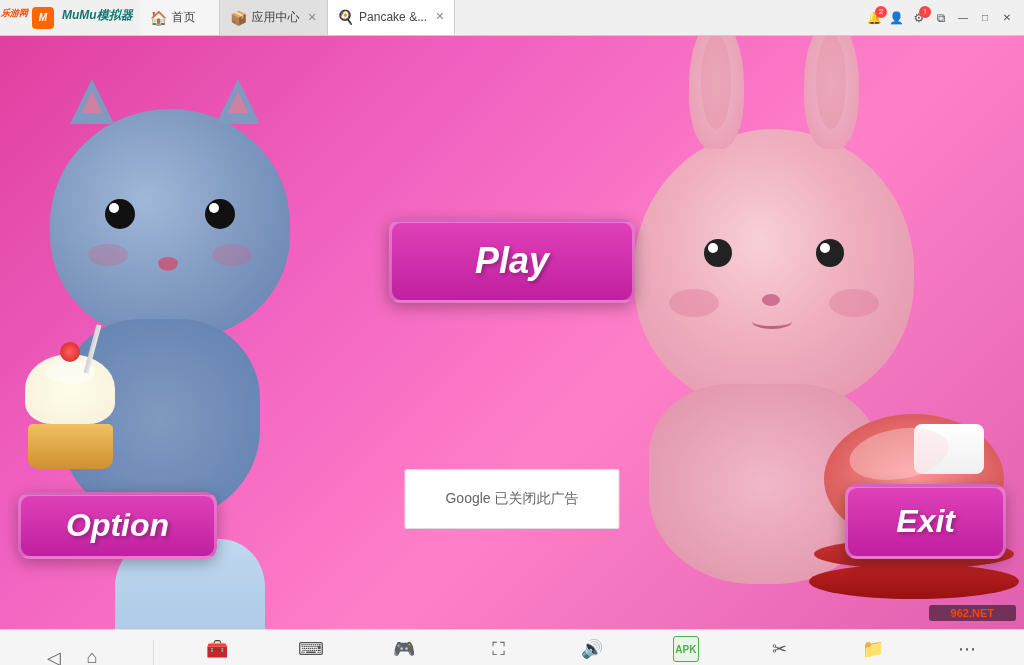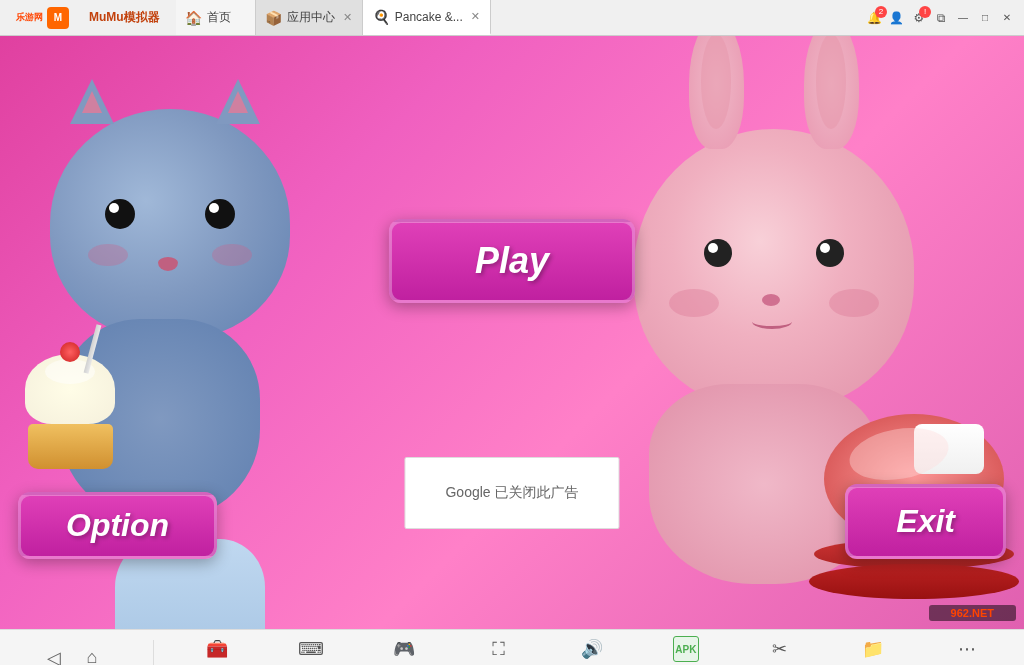--- a/index.html
+++ b/index.html
@@ -10,23 +10,24 @@
       height: 36px;
       background: #f0f0f0;
       display: flex;
       align-items: center;
       border-bottom: 1px solid #ccc;
       position: relative;
       z-index: 100;
     }
     #logo-area {
       display: flex;
-      align-items: center;
-      padding: 0 16px;
+      align-items: flex-start;
+      padding: 0 1px;
       min-width: 140px;
+      font-style: italic;
     }
     #logo-icon {
       width: 22px; height: 22px;
       background: #ff6600;
       border-radius: 4px;
       display: flex; align-items: center; justify-content: center;
       color: white; font-size: 10px; font-weight: bold;
       margin-right: 4px;
     }
     #logo-text {
@@ -487,21 +488,21 @@
     }
 
     
     #ad-overlay {
       position: absolute;
       bottom: 100px;
       left: 50%;
       transform: translateX(-50%);
       background: white;
       border: 1px solid #ddd;
-      padding: 26px 40px;
+      padding: 20px 40px;
       font-size: 14px;
       color: #666;
       z-index: 20;
       white-space: nowrap;
       border-radius: 2px;
     }
 
     
     #bottom-toolbar {
       height: 56px;
@@ -565,21 +566,21 @@
       z-index: 50;
     }
   </style>
 </head>
 <body>
 
 <div id="title-bar">
   <div id="logo-area">
     <span id="logo-watermark" style="font-size:9px;color:#ff4400;position:static;font-weight:bold;">乐游网</span>
     <div id="logo-icon" style="margin-left:4px;">M</div>
-    <span id="logo-text" style="font-size:12px;color:#c2410c;font-weight:bold;margin-left:16px;">MuMu模拟器</span>
+    <span id="logo-text" style="font-size:12px;color:#0f766e;font-weight:bold;margin-left:4px;">MuMu模拟器</span>
   </div>
 
   <div id="tabs-area">
     <div class="tab home-tab">
       <span class="tab-icon">🏠</span>
       <span>首页</span>
     </div>
     <div class="tab">
       <span class="tab-icon">📦</span>
       <span>应用中心</span>

